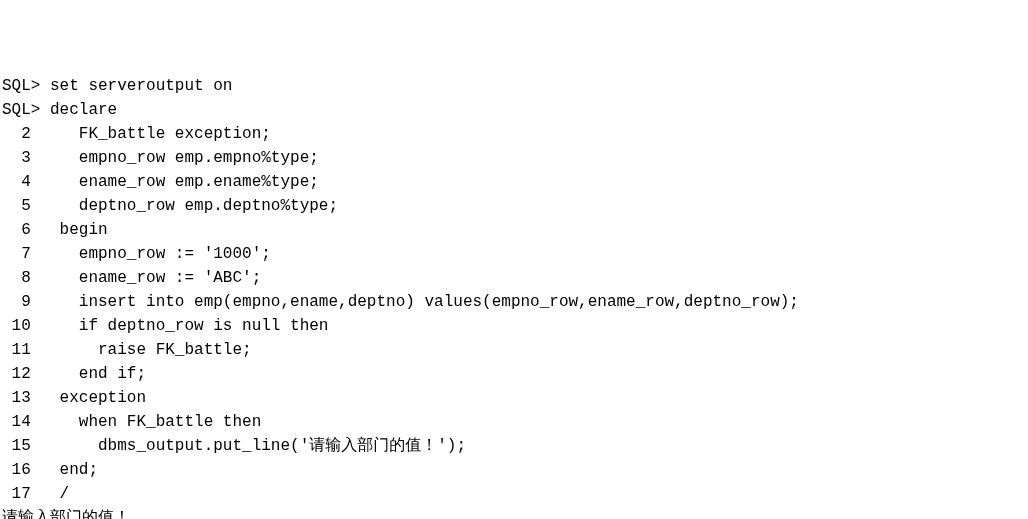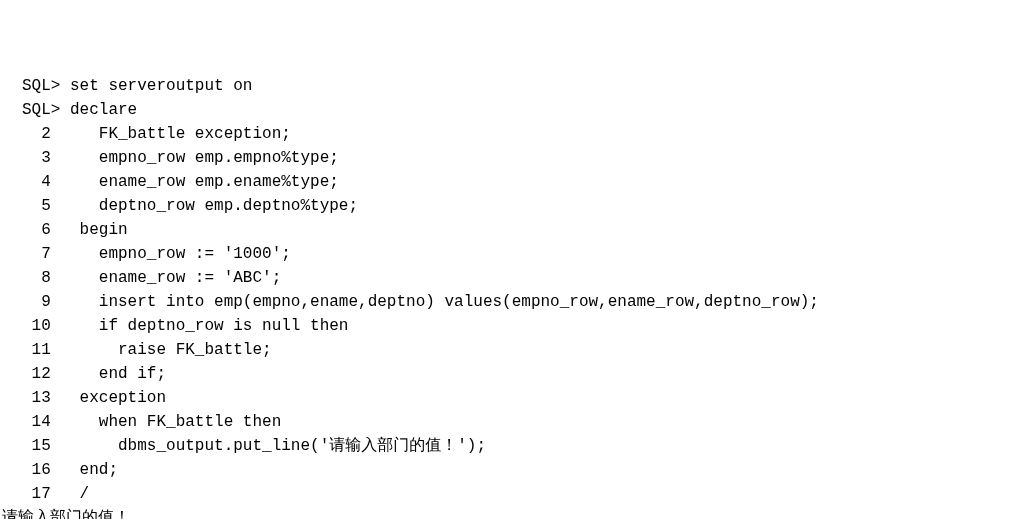--- a/index.html
+++ b/index.html
@@ -15,21 +15,20 @@
       color: #000000;
       white-space: pre;
       padding: 2px;
       width: 1028px;
     }
     .terminal {
       font-family: "Courier New", "SimSun", monospace;
     }
     .line {
       display: block;
-      margin-left: 20px;
     }
     .prompt {
       display: inline;
     }
     .line-num {
       display: inline-block;
       width: 4ch;
       text-align: right;
       padding-right: 1ch;
     }

